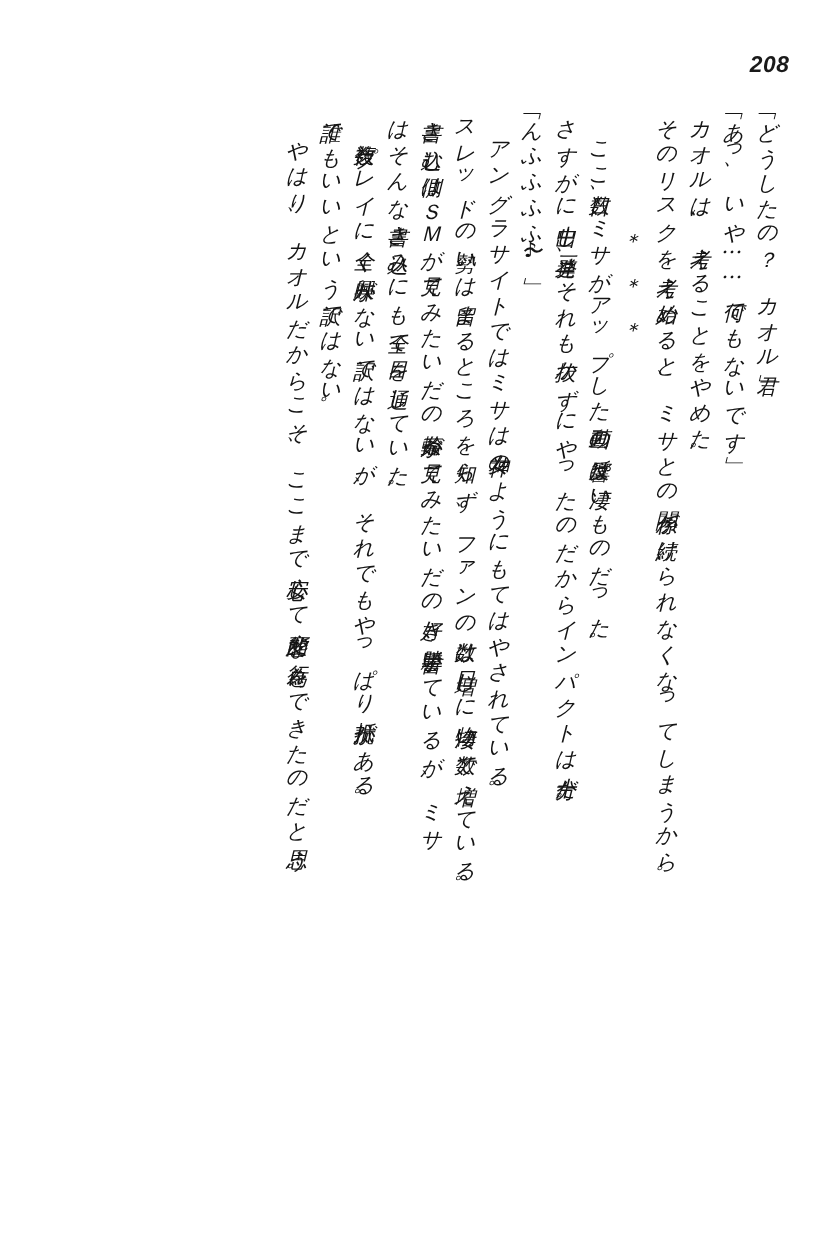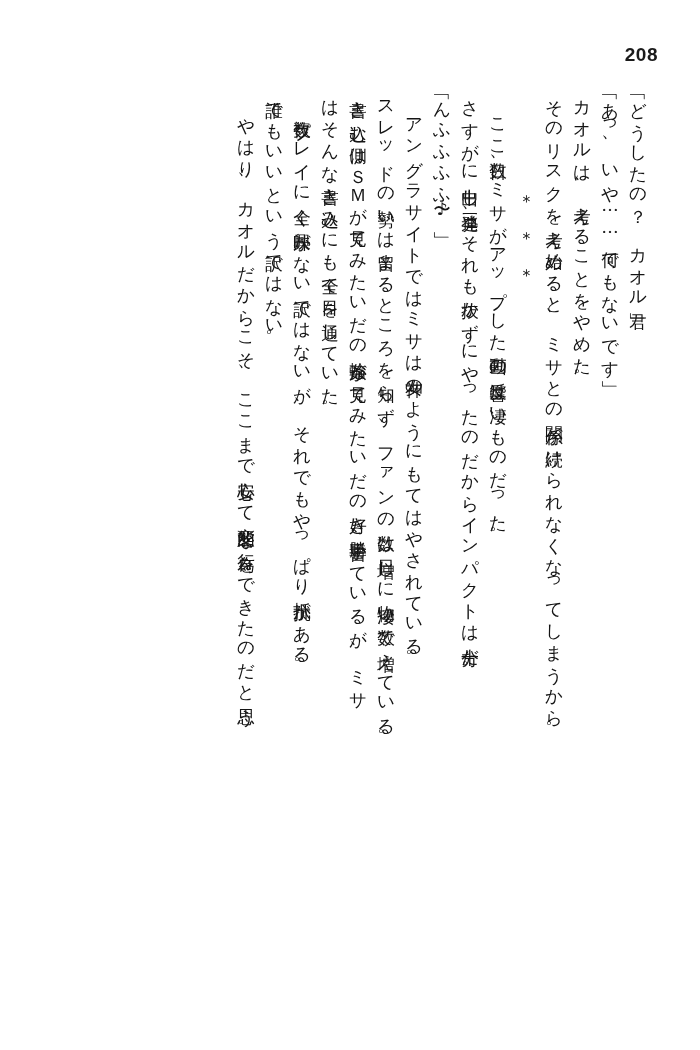--- a/index.html
+++ b/index.html
@@ -11,20 +11,21 @@
     font-family: "Liberation Serif", "DejaVu Serif", serif;
     color: #111111;
   }
   .page {
     position: relative;
     width: 700px;
     height: 1009px;
     background: #ffffff;
     overflow: hidden;
     box-sizing: border-box;
+    font-style: italic;
   }
   .page-number {
     position: absolute;
     top: 44px;
     right: 42px;
     font-family: "Liberation Sans", sans-serif;
     font-size: 19px;
     font-weight: bold;
     letter-spacing: 0.5px;
     color: #1a1a1a;

